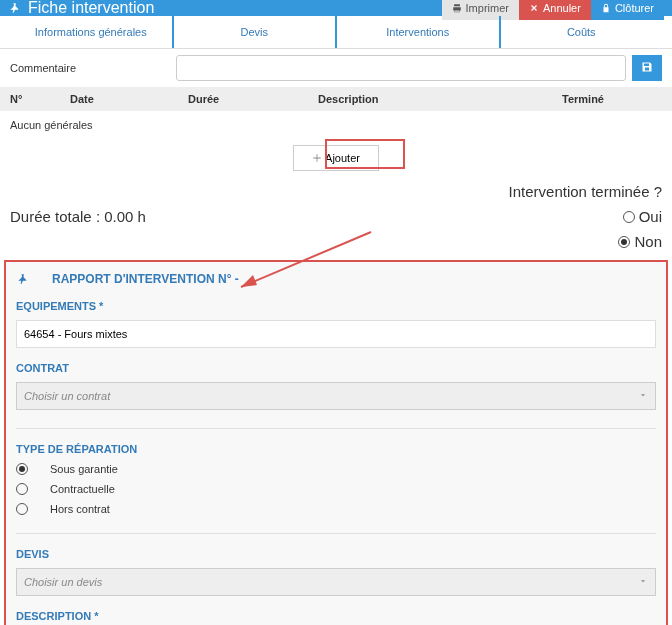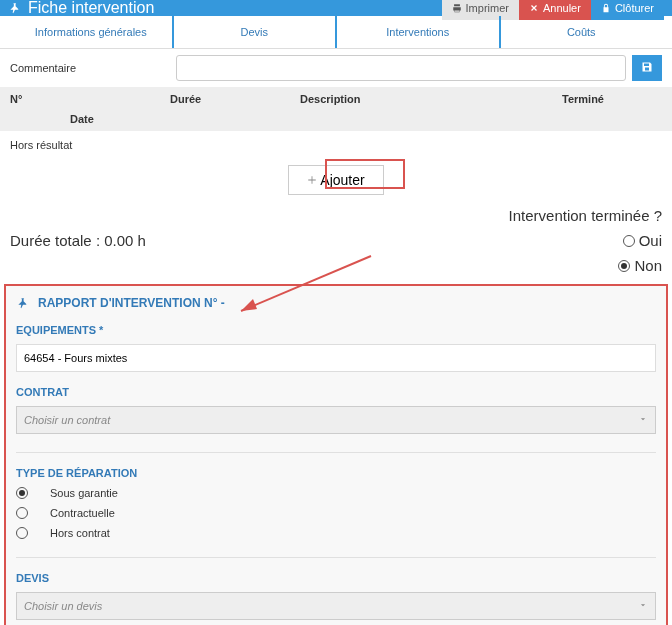--- a/index.html
+++ b/index.html
@@ -14,35 +14,35 @@
     .hbtn-close { background: #3598dc; }
     .tabs { display: flex; border-bottom: 1px solid #ddd; padding: 0 10px; }
     .tab { flex: 1; text-align: center; padding: 10px 0; font-size: 11px; color: #337ab7; border-right: 2px solid #3598dc; cursor: pointer; }
     .tab:last-child { border-right: none; }
     .comment-row { display: flex; align-items: center; gap: 6px; padding: 6px 10px; }
     .comment-label { width: 160px; font-size: 11px; color: #333; }
     .comment-input { flex: 1; height: 26px; border: 1px solid #ccc; border-radius: 3px; padding: 0 6px; }
     .save-btn { background: #3598dc; border: none; height: 26px; width: 30px; color: #fff; cursor: pointer; }
     .table-head { display: flex; background: #eee; padding: 6px 10px; font-size: 11px; font-weight: bold; }
     .th-n { width: 60px; }
-    .th-date { width: 100px; margin-top: 20px; }
+    .th-date { width: 118px; }
     .th-duree { width: 130px; }
     .th-desc { flex: 1; }
     .th-term { width: 100px; }
     .no-result { padding: 8px 10px; font-size: 11px; }
     .add-row { text-align: center; padding: 6px; position: relative; }
-    .add-btn { border: 1px solid #ccc; background: #fff; padding: 6px 18px; font-size: 14px; display: inline-flex; align-items: center; gap: 3px; cursor: pointer; }
+    .add-btn { border: 1px solid #ccc; background: #fff; padding: 6px 18px; font-size: 11px; display: inline-flex; align-items: center; gap: 3px; cursor: pointer; }
     .add-highlight { position: absolute; border: 2px solid #d9534f; left: 325px; top: 0; width: 80px; height: 30px; pointer-events: none; }
     .duration-row { display: flex; justify-content: space-between; align-items: center; padding: 6px 10px; font-size: 15px; }
     .duration-row .right { display: flex; align-items: flex-end; gap: 8px; flex-direction: column; }
     .radio-group { display: inline-flex; align-items: center; gap: 4px; }
     .radio-circle { width: 12px; height: 12px; border: 1px solid #555; border-radius: 50%; display: inline-flex; align-items: center; justify-content: center; }
     .radio-circle.selected::after { content: ''; width: 6px; height: 6px; background: #333; border-radius: 50%; display: block; }
     .form-area { border: 2px solid #d9534f; margin: 4px; padding: 10px; background: #f8f8f8; position: relative; }
-    .section-title { color: #337ab7; font-weight: bold; font-size: 12px; display: flex; align-items: center; gap: 8px; margin-bottom: 14px; }
+    .section-title { color: #337ab7; font-weight: bold; font-size: 12px; display: flex; align-items: center; gap: 22px; margin-bottom: 14px; }
     .section-label { color: #337ab7; font-size: 11px; font-weight: bold; margin: 14px 0 8px; text-transform: uppercase; }
     .text-input { width: 100%; border: 1px solid #ddd; background: #fff; padding: 7px; font-size: 11px; }
     .select-box { width: 100%; border: 1px solid #ccc; background: #eee; padding: 7px; font-size: 11px; font-style: italic; color: #888; display: flex; justify-content: space-between; align-items: flex-start; cursor: pointer; }
     .divider { border-top: 1px solid #e0e0e0; margin: 18px 0 0; }
     .radio-option { display: flex; align-items: center; gap: 22px; margin: 8px 0; font-size: 11px; }
     .arrow-svg { position: absolute; left: 225px; top: -35px; pointer-events: none; }
   </style>
 </head>
 <body>
 
@@ -93,21 +93,21 @@
 </div>
 
 <div class="table-head">
   <div class="th-n">N°</div>
   <div class="th-date">Date</div>
   <div class="th-duree">Durée</div>
   <div class="th-desc">Description</div>
   <div class="th-term">Terminé</div>
 </div>
 
-<div class="no-result">Hors résultat</div>
+<div class="no-result">Aucun générales</div>
 
 <div class="add-row">
   <button class="add-btn">
     <svg width="10" height="10" viewBox="0 0 24 24" fill="#888">
         <path d="M11 3h2v8h8v2h-8v8h-2v-8H3v-2h8V3z"></path>
       </svg>
     <span>Ajouter</span>
   </button>
   <div class="add-highlight"></div>
 </div>

